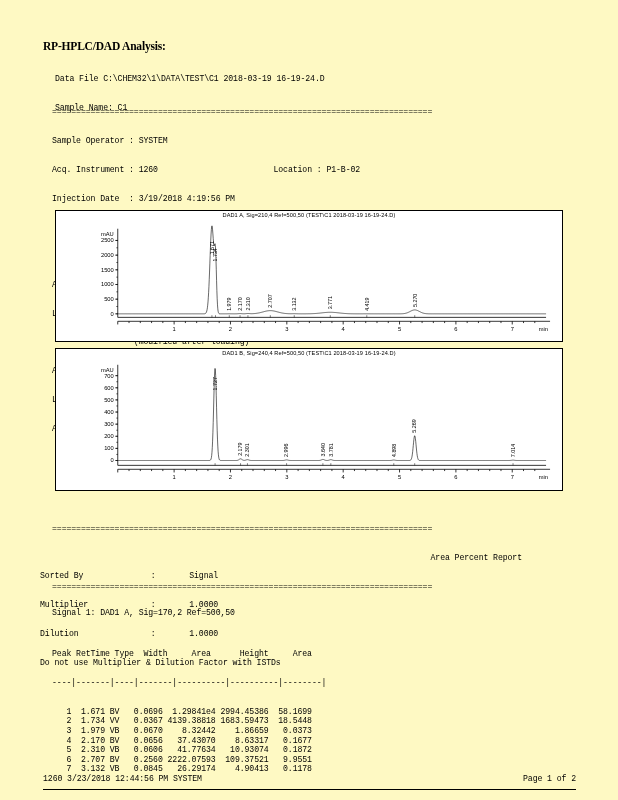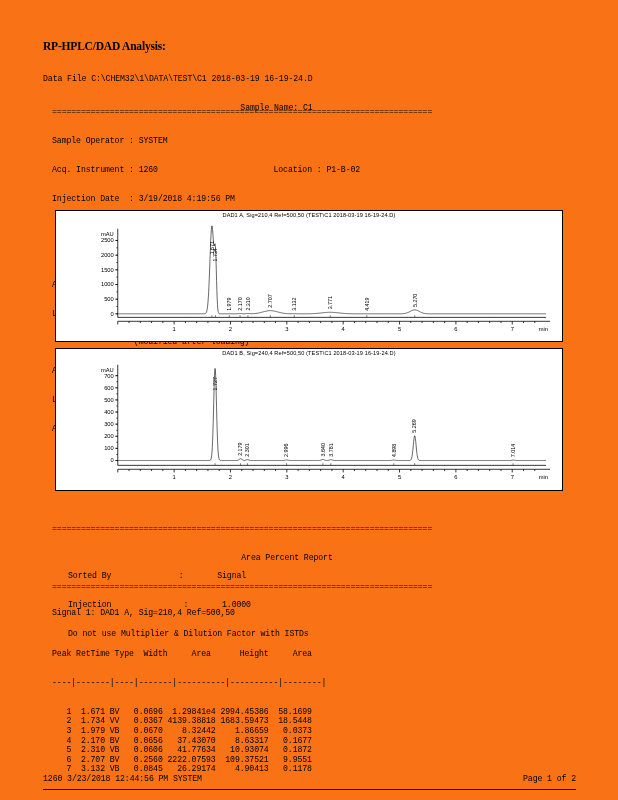--- a/index.html
+++ b/index.html
@@ -14,44 +14,43 @@
     font-family: "Liberation Mono", "DejaVu Sans Mono", monospace;
     color: #000000;
     position: relative;
     overflow: hidden;
   }
   .page {
     position: absolute;
     left: 0; top: 0;
     width: 618px;
     height: 800px;
-    background: #f97316;
+    background: #fef9c3;
   }
   .doc-title {
     position: absolute;
     left: 43px;
     top: 40px;
     font-family: "Liberation Serif", "DejaVu Serif", serif;
     font-weight: bold;
     font-size: 11.5px;
     letter-spacing: -0.2px;
     white-space: pre;
   }
   .mono {
     font-family: "Liberation Mono", "DejaVu Sans Mono", monospace;
     font-size: 8.2px;
     line-height: 9.6px;
     white-space: pre;
     letter-spacing: -0.1px;
   }
   .filehdr {
     position: absolute;
-    left: 43px;
+    left: 55px;
     top: 55px;
-    text-align: right;
   }
   .hdrblock {
     position: absolute;
     left: 52px;
     top: 88px;
   }
   .rulesep {
     white-space: pre;
   }
   
@@ -81,21 +80,21 @@
     width: 100%; height: 100%;
   }
   
   .report {
     position: absolute;
     left: 52px;
     top: 505px;
   }
   .params {
     position: absolute;
-    left: 68px;
+    left: 40px;
     top: 552px;
   }
   .signal-line {
     position: absolute;
     left: 52px;
     top: 608px;
   }
   .table-block {
     position: absolute;
     left: 52px;
@@ -349,31 +348,32 @@
         <line x1="339.12368421052633" y1="118" x2="339.12368421052633" y2="115.8" stroke="#000" stroke-width="0.5"></line>
         <text x="0" y="0" font-size="5.4" font-family="Liberation Sans, DejaVu Sans, sans-serif" fill="#000" transform="translate(361.91,84.89) rotate(-90)">5.269</text>
         <line x1="360.11447368421057" y1="118" x2="360.11447368421057" y2="115.8" stroke="#000" stroke-width="0.5"></line>
         <text x="0" y="0" font-size="5.4" font-family="Liberation Sans, DejaVu Sans, sans-serif" fill="#000" transform="translate(460.64,109.72) rotate(-90)">7.014</text>
         <line x1="458.8447368421053" y1="118" x2="458.8447368421053" y2="115.8" stroke="#000" stroke-width="0.5"></line>
       </svg>
   </div>
 
   <div class="report mono">
     <div class="rulesep">===============================================================================</div>
-    <div style="text-align:center;width:470px;">Area Percent Report</div>
+    <div style="text-align:right;width:470px;">Area Percent Report</div>
     <div class="rulesep">===============================================================================</div>
   </div>
 
   <div class="params mono">
     <div><span>Sorted By</span><span>              :       </span><span>Signal</span></div>
-    <div><span>Injection</span><span>               :       </span><span>1.0000</span></div>
+    <div><span>Multiplier</span><span>             :       </span><span>1.0000</span></div>
+    <div><span>Dilution</span><span>               :       </span><span>1.0000</span></div>
     <div>Do not use Multiplier &amp; Dilution Factor with ISTDs</div>
   </div>
 
-  <div class="signal-line mono">Signal 1: DAD1 A, Sig=210,4 Ref=500,50</div>
+  <div class="signal-line mono">Signal 1: DAD1 A, Sig=170,2 Ref=500,50</div>
 
   <div class="table-block mono">
     <div>Peak RetTime Type  Width     Area      Height     Area  </div>
     <div>----|-------|----|-------|----------|----------|--------|</div>
     <div id="table-rows"><div>   1  1.671 BV   0.0696  1.29841e4 2994.45386  58.1699</div><div>   2  1.734 VV   0.0367 4139.38818 1683.59473  18.5448</div><div>   3  1.979 VB   0.0670    8.32442    1.86659   0.0373</div><div>   4  2.170 BV   0.0656   37.43070    8.63317   0.1677</div><div>   5  2.310 VB   0.0606   41.77634   10.93074   0.1872</div><div>   6  2.707 BV   0.2560 2222.07593  109.37521   9.9551</div><div>   7  3.132 VB   0.0845   26.29174    4.90413   0.1178</div></div>
   </div>
 
   <div class="footer-left mono">1260 3/23/2018 12:44:56 PM SYSTEM</div>
   <div class="footer-right mono">Page 1 of 2</div>
   <div class="footline"></div>

